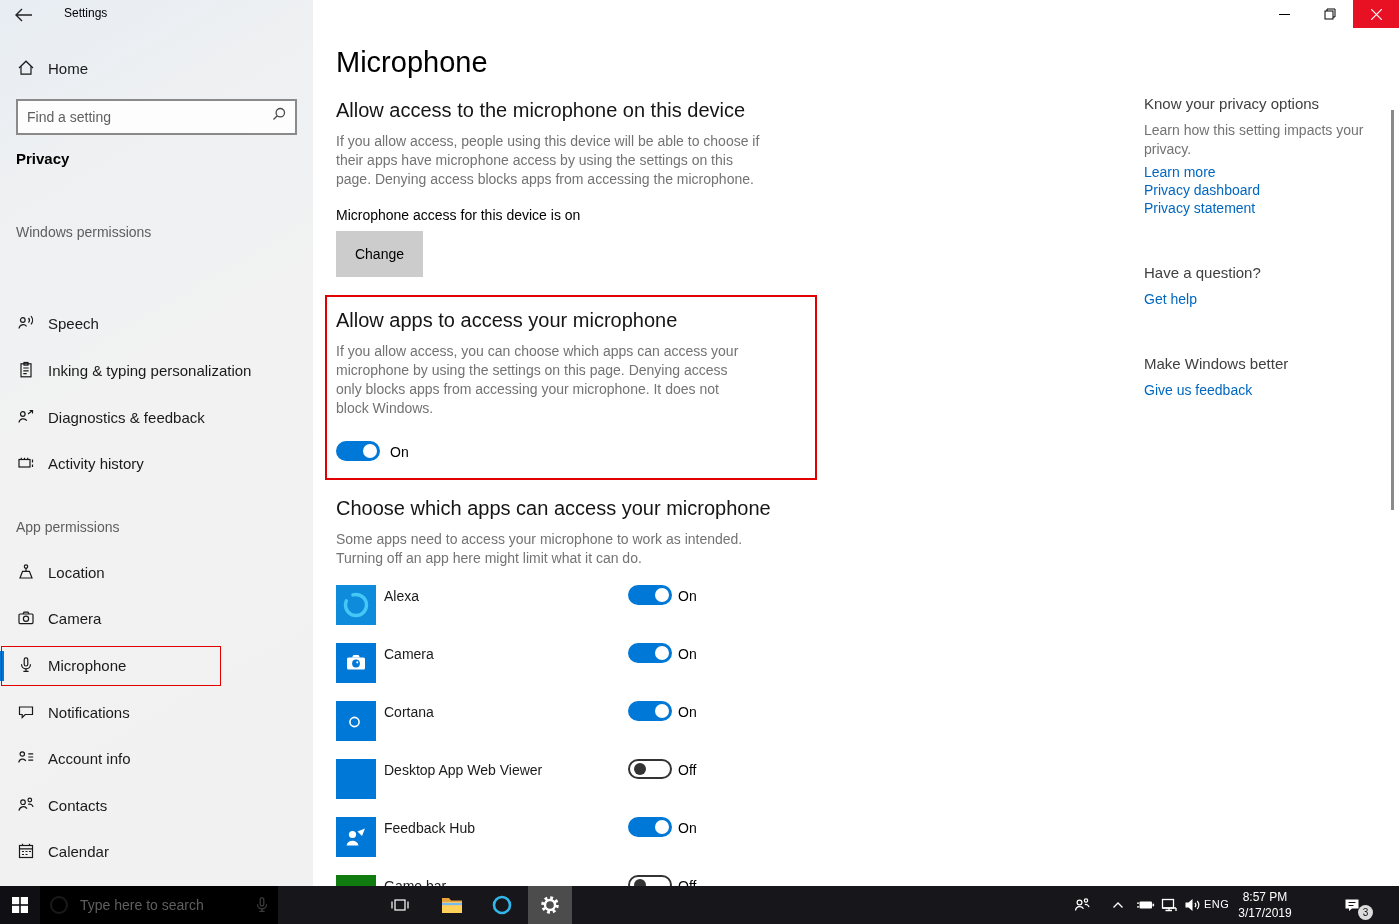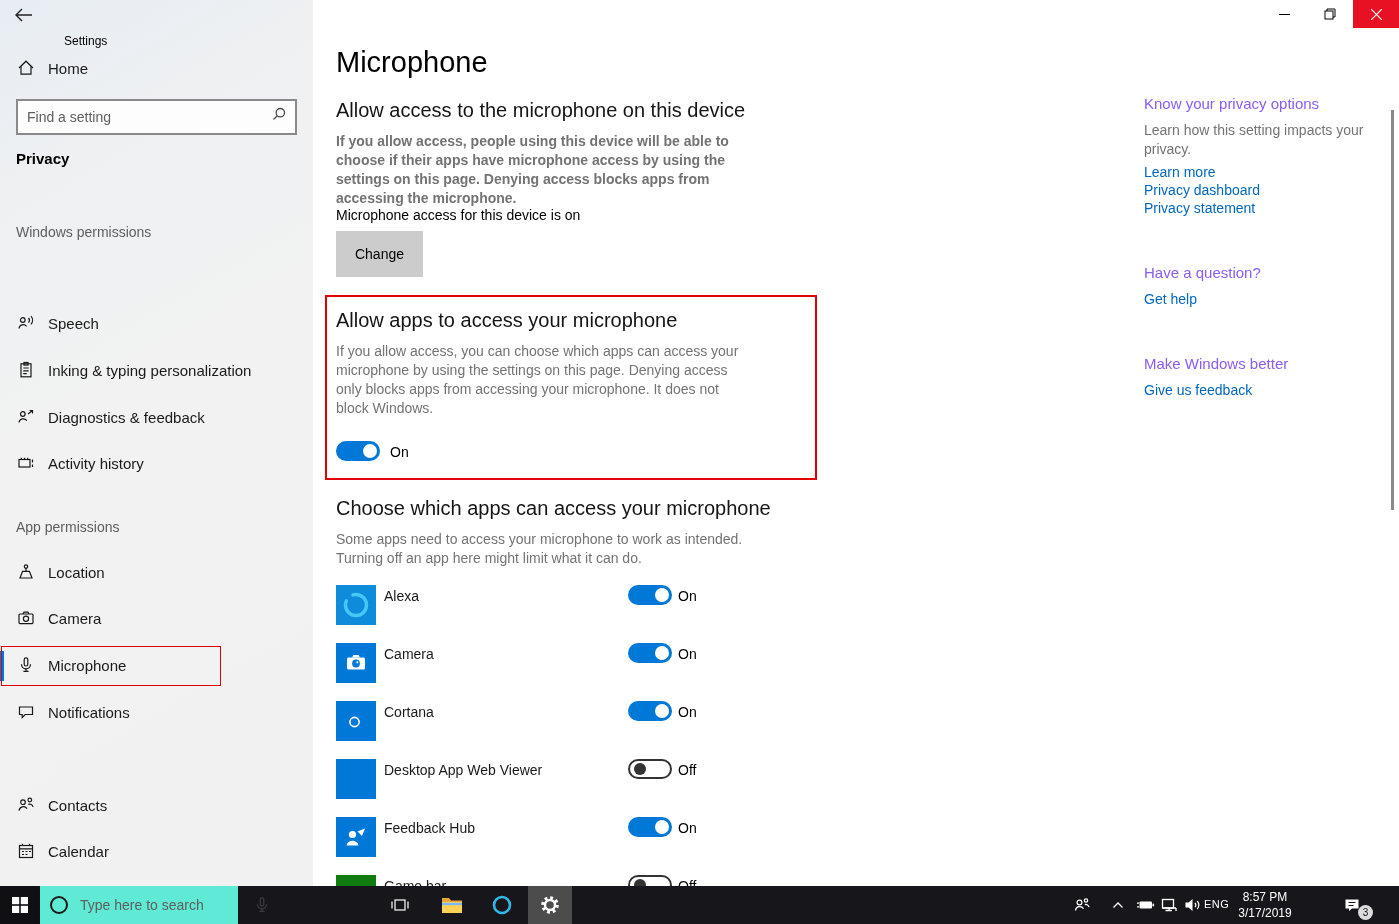--- a/index.html
+++ b/index.html
@@ -8,21 +8,21 @@
   .abs { position:absolute; }
 
   
   #window { position:absolute; left:0; top:0; width:1399px; height:886px; background:#fff; }
 
   
   #sidebar { position:absolute; left:0; top:0; width:313px; height:886px;
     background:linear-gradient(150deg,#e7edf3 0%,#eef0f2 18%,#f2f2f2 45%,#f1f1f1 100%); }
   .titlebar-back { position:absolute; left:8px; top:1px; width:32px; height:28px;
     display:flex; align-items:center; justify-content:center; color:#222; }
-  .titlebar-title { position:absolute; left:64px; top:6px; font-size:12px; color:#000;margin-top:28px; }
+  .titlebar-title { position:absolute; left:64px; top:6px; font-size:12px; color:#000; }
   .side-item { position:absolute; left:0; width:313px; height:40px; display:flex;
     align-items:center; color:#1a1a1a; font-size:15px; }
   .side-item .ic { position:absolute; left:16px; width:20px; height:20px; color:#191919; }
   .side-item .lbl { position:absolute; left:48px; white-space:nowrap; }
   .side-header { position:absolute; left:16px; font-size:14px; color:#5e5e5e; }
   #privacy-cat { position:absolute; left:16px; top:150px; font-size:15px; font-weight:bold; color:#000; }
   #search-box { position:absolute; left:16px; top:99px; width:281px; height:36px;
     background:#fdfdfd; border:2px solid #8a8a8a; display:flex; align-items:center; }
   #search-box input { border:none; outline:none; background:transparent; width:240px;
     margin-left:9px; font-size:14px; color:#333;
@@ -57,31 +57,31 @@
     border-radius:50%; background:#333; }
   .toggle-lbl { position:absolute; font-size:14px; color:#000; }
 
   .app-row { position:absolute; left:336px; width:480px; height:40px; }
   .app-tile { position:absolute; left:0; top:0; width:40px; height:40px; }
   .app-name { position:absolute; left:48px; top:3px; font-size:14px; color:#1a1a1a; }
   .app-row .toggle { left:292px; top:0; }
   .app-row .toggle-lbl { left:342px; top:3px; }
 
   
-  .rp-h { position:absolute; left:1144px; font-size:15px; color:#8b5cf6; }
+  .rp-h { position:absolute; left:1144px; font-size:15px; color:#404040; }
   .rp-desc { position:absolute; left:1144px; font-size:14px; color:#737373; line-height:19px; width:225px; }
   .rp-link { position:absolute; left:1144px; font-size:14px; color:#0067c0; cursor:pointer; }
 
   #scroll-thumb { position:absolute; left:1391px; top:110px; width:3px; height:400px; background:#8a8a8a; }
 
   
   #taskbar { position:absolute; left:0; top:886px; width:1399px; height:38px; background:#17171b; z-index:50; }
   #start-btn { position:absolute; left:0; top:0; width:40px; height:38px; background:#101014;
     display:flex; align-items:center; justify-content:center; }
-  #tb-search { position:absolute; left:40px; top:0; width:198px; height:38px; background:#5eead4;
+  #tb-search { position:absolute; left:40px; top:0; width:238px; height:38px; background:#000000;
     display:flex; align-items:center; }
   #tb-search .cortana-ring { margin-left:8px; }
   #tb-search .ph { margin-left:10px; font-size:14px; color:#5f5f5f; }
   #tb-search-mic { position:absolute; left:252px; top:9px; width:20px; height:20px; color:#3b3b3b; }
   .tb-btn { position:absolute; top:0; width:44px; height:38px; display:flex;
     align-items:center; justify-content:center; color:#fff; }
   #tb-settings { background:#4c4c4c; }
   .tray-ic { position:absolute; top:9px; width:20px; height:20px; color:#fff; }
   #tray-lang { position:absolute; left:1204px; top:12px; font-size:11px; color:#fff; letter-spacing:.5px; }
   #tray-clock { position:absolute; left:1234px; top:3px; width:62px; text-align:center;
@@ -203,20 +203,30 @@
       <span class="lbl">Microphone</span>
     </div>
     <div class="side-item" style="top:692px;">
       <span class="ic">
         <svg viewBox="0 0 20 20" fill="none" stroke="currentColor" stroke-width="1.2">
             <path d="M3.5 5 H16.5 V12.5 H9.2 L6.2 15.5 V12.5 H3.5 Z"></path>
           </svg>
       </span>
       <span class="lbl">Notifications</span>
     </div>
+    <div class="side-item" style="top:738px;">
+      <span class="ic">
+        <svg viewBox="0 0 20 20" fill="none" stroke="currentColor" stroke-width="1.2">
+            <circle cx="6.3" cy="6" r="2.2"></circle>
+            <path d="M2.8 14.5 a3.8 3.8 0 0 1 7 -1.6"></path>
+            <path d="M12.3 5.8 H17.2 M12.3 9 H17.2 M12.3 12.2 H17.2"></path>
+          </svg>
+      </span>
+      <span class="lbl">Account info</span>
+    </div>
     <div class="side-item" style="top:785px;">
       <span class="ic">
         <svg viewBox="0 0 20 20" fill="none" stroke="currentColor" stroke-width="1.2">
             <circle cx="7" cy="7.2" r="2.3"></circle>
             <path d="M3 15.6 a4.4 4.4 0 0 1 8 -2"></path>
             <circle cx="13.8" cy="5" r="1.8"></circle>
             <path d="M12.2 9.4 a3.4 3.4 0 0 1 4.8 2.6"></path>
           </svg>
       </span>
       <span class="lbl">Contacts</span>
@@ -248,21 +258,21 @@
   </div>
   <div class="cap-btn" id="btn-close">
     <svg width="11" height="11" viewBox="0 0 11 11" stroke="currentColor" stroke-width="1.2">
         <path d="M0 0 L11 11 M11 0 L0 11"></path>
       </svg>
   </div>
 
   <h1>Microphone</h1>
 
   <div class="h2" style="top:99px;">Allow access to the microphone on this device</div>
-  <div class="desc" style="top:132px; width:432px;font-weight:bold;">If you allow access, people using this device will be able to choose if their apps have microphone access by using the settings on this page. Denying access blocks apps from accessing the microphone.</div>
+  <div class="desc" style="top:132px; width:432px;">If you allow access, people using this device will be able to choose if their apps have microphone access by using the settings on this page. Denying access blocks apps from accessing the microphone.</div>
   <div id="status-line">Microphone access for this device is on</div>
   <button id="change-btn">Change</button>
 
   <div class="h2" style="top:309px;">Allow apps to access your microphone</div>
   <div class="desc" style="top:342px; width:414px;">If you allow access, you can choose which apps can access your microphone by using the settings on this page. Denying access only blocks apps from accessing your microphone. It does not block Windows.</div>
   <div class="toggle abs on" style="left:336px; top:441px;"></div>
   <div class="toggle-lbl" style="left:390px; top:444px;">On</div>
 
   <div class="h2" style="top:497px;">Choose which apps can access your microphone</div>
   <div class="desc" style="top:530px; width:426px;">Some apps need to access your microphone to work as intended. Turning off an app here might limit what it can do.</div>

